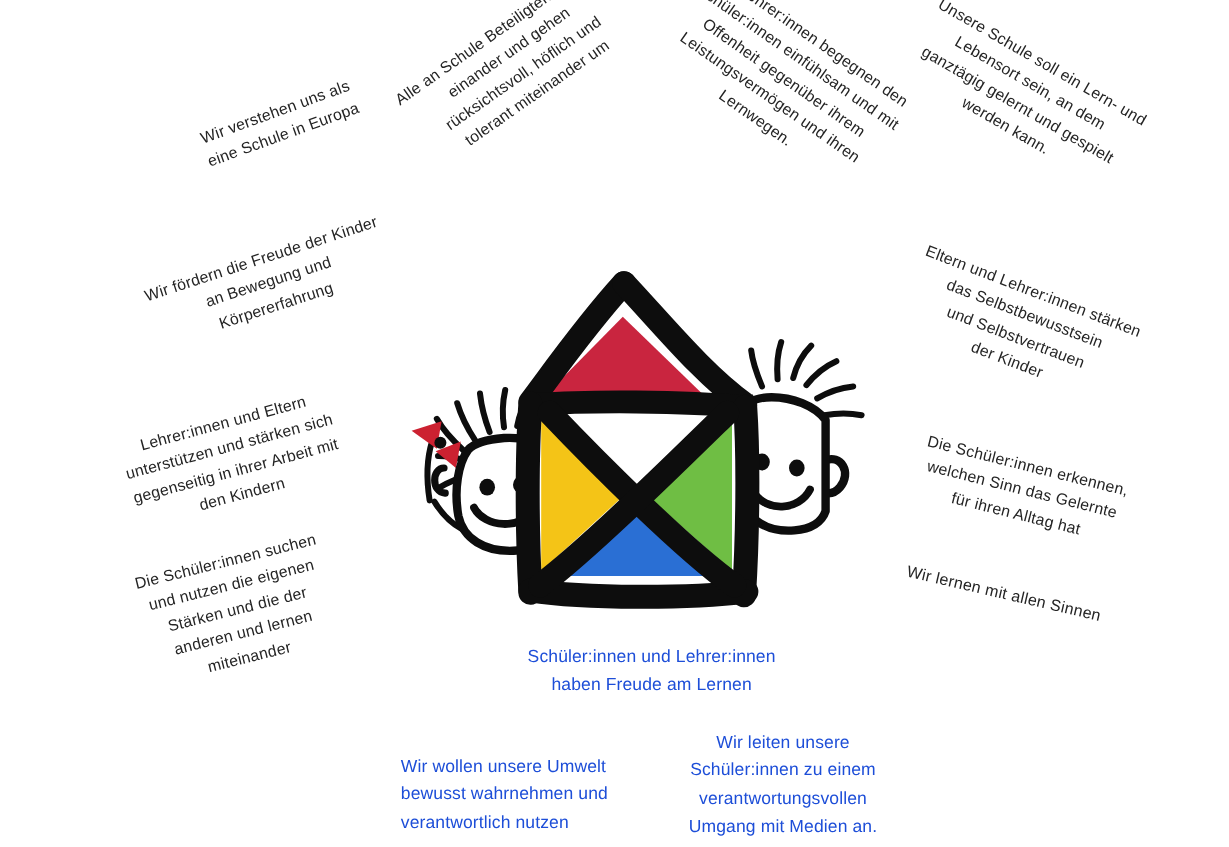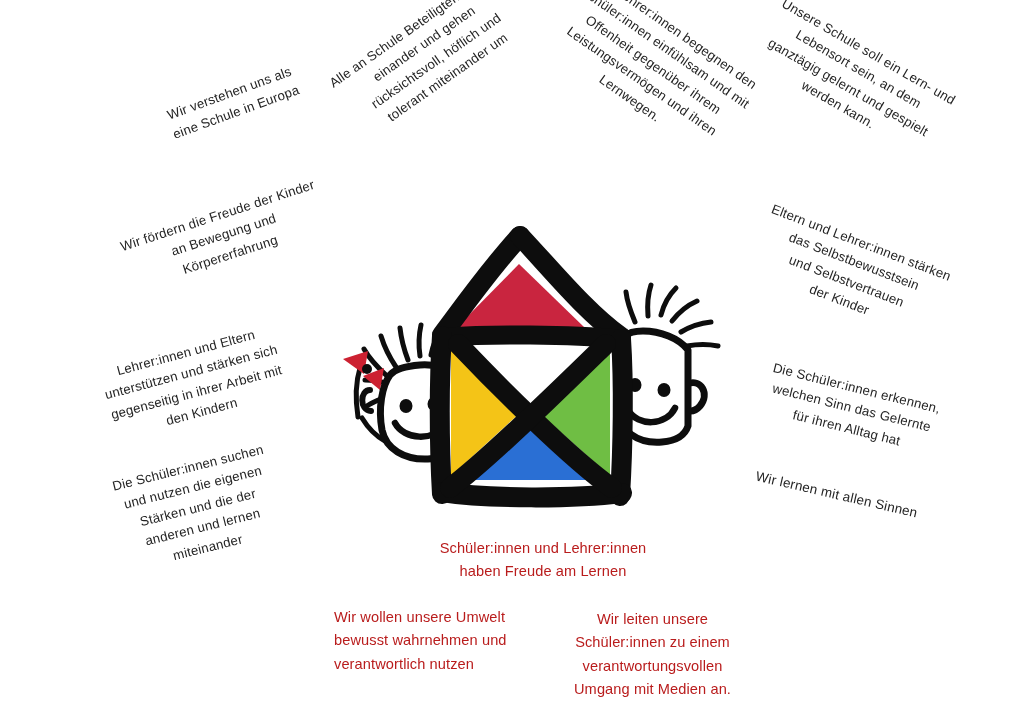--- a/index.html
+++ b/index.html
@@ -35,21 +35,21 @@
     pointer-events: auto;
   }
   .stmt.ctr   { text-align: center; }
   .stmt.lead  { font-size: 13.4px; }
 
   
   .stmt-flat {
     position: absolute;
     font-size: 14.6px;
     line-height: 1.6;
-    color: #b91c1c;
+    color: #1d4ed8;
     white-space: pre-line;
     letter-spacing: 0.1px;
   }
   .stmt-flat.center-al { text-align: center; }
   .stmt-flat.left-al   { text-align: left; }
   .stmt-flat.right-al  { text-align: center; }
 
   
   .logo {
     position: absolute;
@@ -106,21 +106,21 @@
 und nutzen die eigenen
 Stärken und die der
 anderen und lernen
 miteinander</div>
 
   <div class="stmt ctr lead" style="left:739px; top:485px; width:195px; transform:rotate(13deg);">Wir lernen mit allen Sinnen</div>
 
   <div class="stmt-flat center-al" style="left:398px; top:537px; width:290px;">Schüler:innen und Lehrer:innen
 haben Freude am Lernen</div>
 
-  <div class="stmt-flat left-al" style="left:334px; top:606px; width:230px;">Wir wollen unsere Umwelt
+  <div class="stmt-flat left-al" style="left:334px; top:628px; width:230px;">Wir wollen unsere Umwelt
 bewusst wahrnehmen und
 verantwortlich nutzen</div>
 
   <div class="stmt-flat right-al" style="left:556px; top:608px; width:193px;">Wir leiten unsere
 Schüler:innen zu einem
 verantwortungsvollen
 Umgang mit Medien an.</div>
 
   <div class="logo">
     <svg viewBox="0 0 396 302" xmlns="http://www.w3.org/2000/svg" aria-hidden="true">

